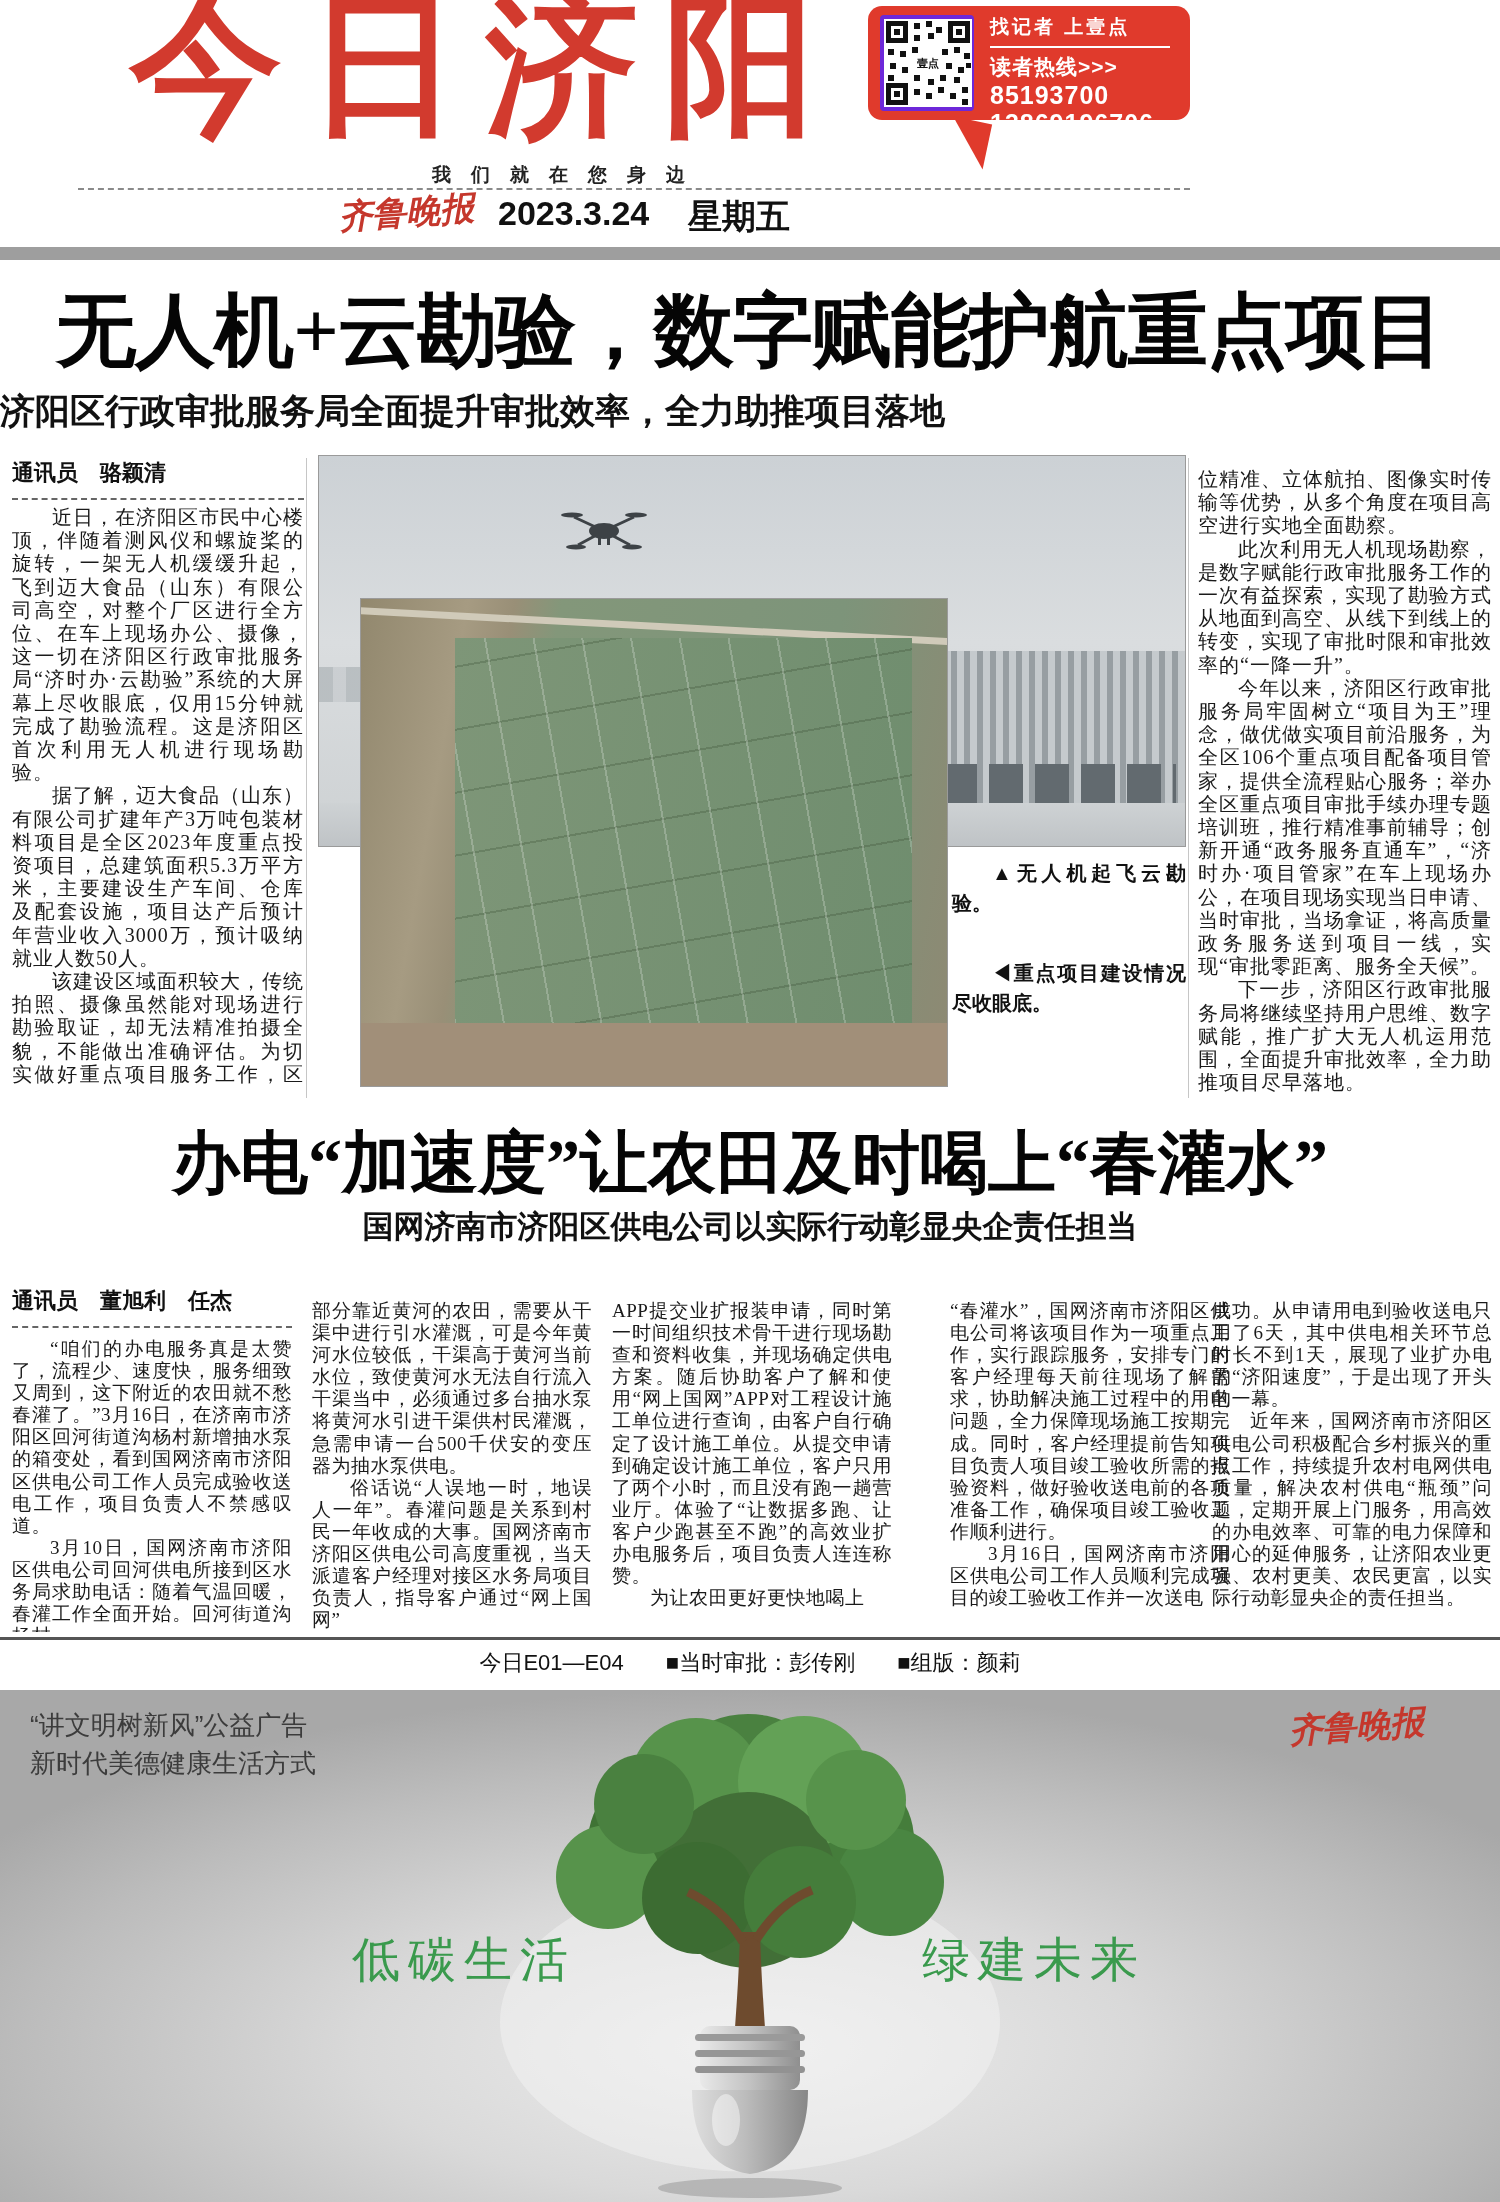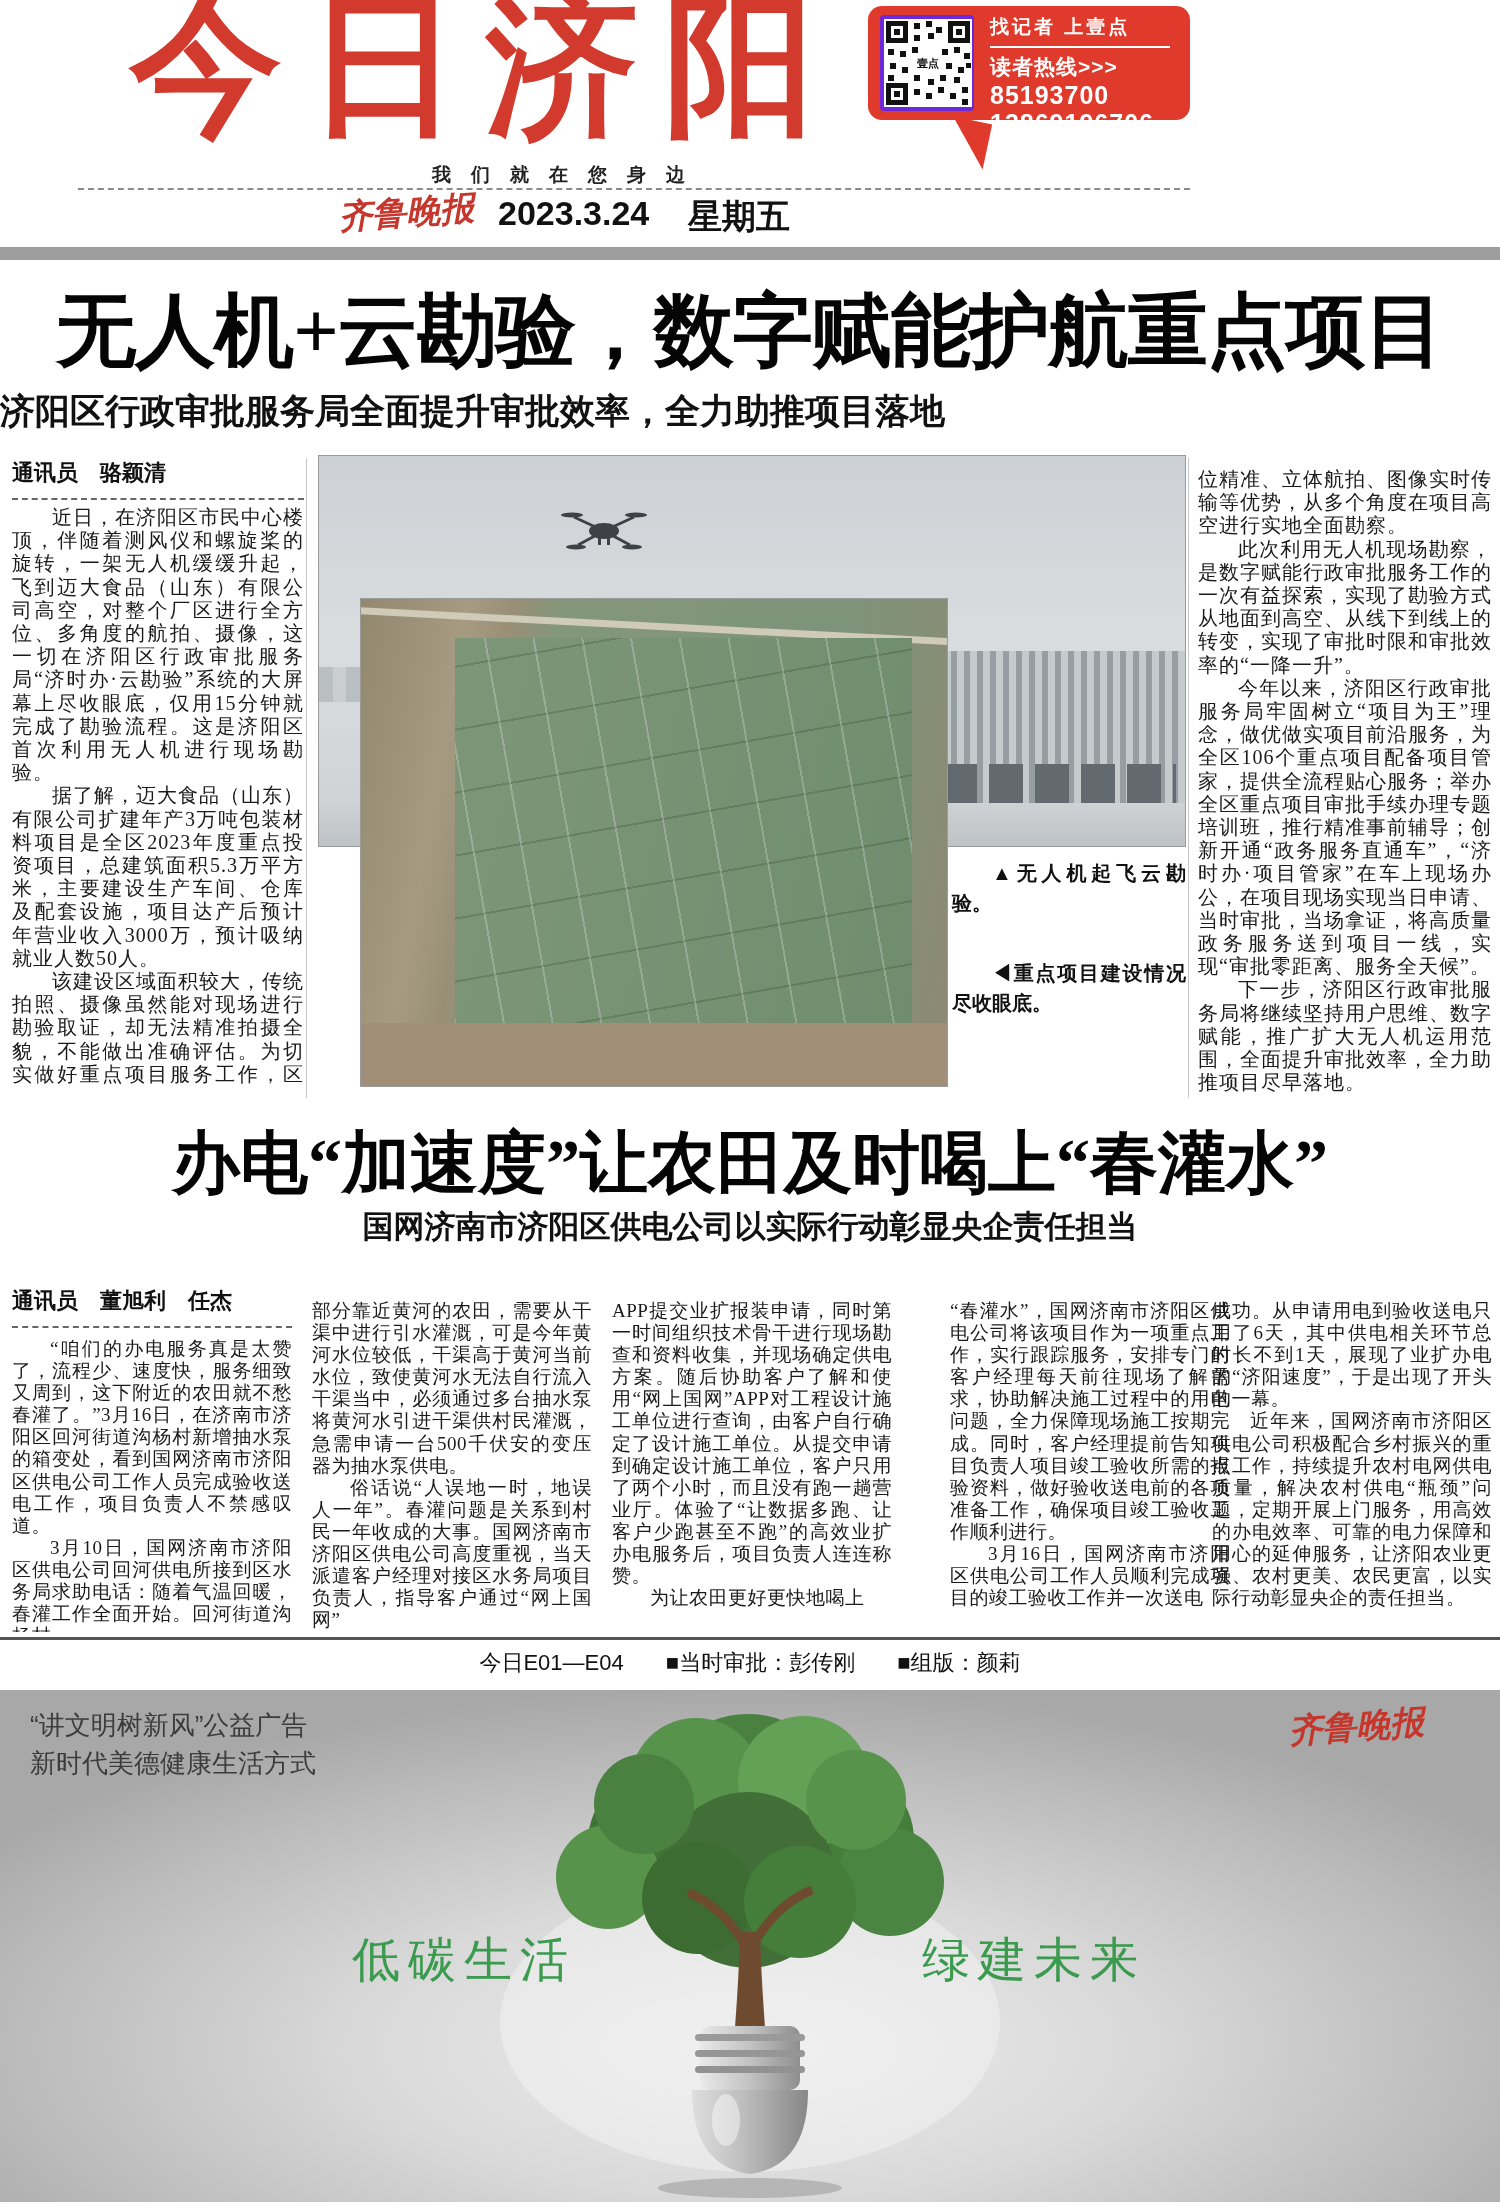--- a/index.html
+++ b/index.html
@@ -184,21 +184,21 @@
   <div class="mast-date">2023.3.24</div>
   <div class="mast-weekday">星期五</div>
   <div class="gray-bar"></div>
 
   <div class="headline1">无人机+云勘验，数字赋能护航重点项目</div>
   <div class="subhead1">济阳区行政审批服务局全面提升审批效率，全力助推项目落地</div>
 
   <div class="byline byline1">通讯员　骆颖清</div>
 
   <div class="cn col-left">
-    <p>近日，在济阳区市民中心楼顶，伴随着测风仪和螺旋桨的旋转，一架无人机缓缓升起，飞到迈大食品（山东）有限公司高空，对整个厂区进行全方位、多角度的航拍、摄像，这一切在济阳区行政审批服务局“济时办·云勘验”系统的大屏幕上尽收眼底，仅用15分钟就完成了勘验流程。这是济阳区首次利用无人机进行现场勘验。</p>
+    <p>近日，在济阳区市民中心楼顶，伴随着测风仪和螺旋桨的旋转，一架无人机缓缓升起，飞到迈大食品（山东）有限公司高空，对整个厂区进行全方位、在车上现场办公、摄像，这一切在济阳区行政审批服务局“济时办·云勘验”系统的大屏幕上尽收眼底，仅用15分钟就完成了勘验流程。这是济阳区首次利用无人机进行现场勘验。</p>
     <p>据了解，迈大食品（山东）有限公司扩建年产3万吨包装材料项目是全区2023年度重点投资项目，总建筑面积5.3万平方米，主要建设生产车间、仓库及配套设施，项目达产后预计年营业收入3000万，预计吸纳就业人数50人。</p>
     <p>该建设区域面积较大，传统拍照、摄像虽然能对现场进行勘验取证，却无法精准拍摄全貌，不能做出准确评估。为切实做好重点项目服务工作，区行政审批服务局主动联系区大数据服务中心，决定启动无人机进行航拍勘验，充分利用无人机视野开阔、定</p>
   </div>
 
   <div class="cn col-right">
     <p class="cont">位精准、立体航拍、图像实时传输等优势，从多个角度在项目高空进行实地全面勘察。</p>
     <p>此次利用无人机现场勘察，是数字赋能行政审批服务工作的一次有益探索，实现了勘验方式从地面到高空、从线下到线上的转变，实现了审批时限和审批效率的“一降一升”。</p>
     <p>今年以来，济阳区行政审批服务局牢固树立“项目为王”理念，做优做实项目前沿服务，为全区106个重点项目配备项目管家，提供全流程贴心服务；举办全区重点项目审批手续办理专题培训班，推行精准事前辅导；创新开通“政务服务直通车”，“济时办·项目管家”在车上现场办公，在项目现场实现当日申请、当时审批，当场拿证，将高质量政务服务送到项目一线，实现“审批零距离、服务全天候”。</p>
     <p>下一步，济阳区行政审批服务局将继续坚持用户思维、数字赋能，推广扩大无人机运用范围，全面提升审批效率，全力助推项目尽早落地。</p>
   </div>

